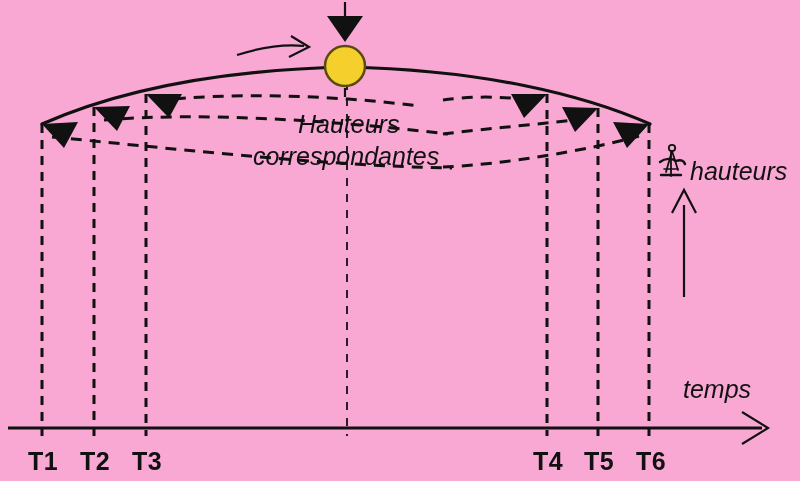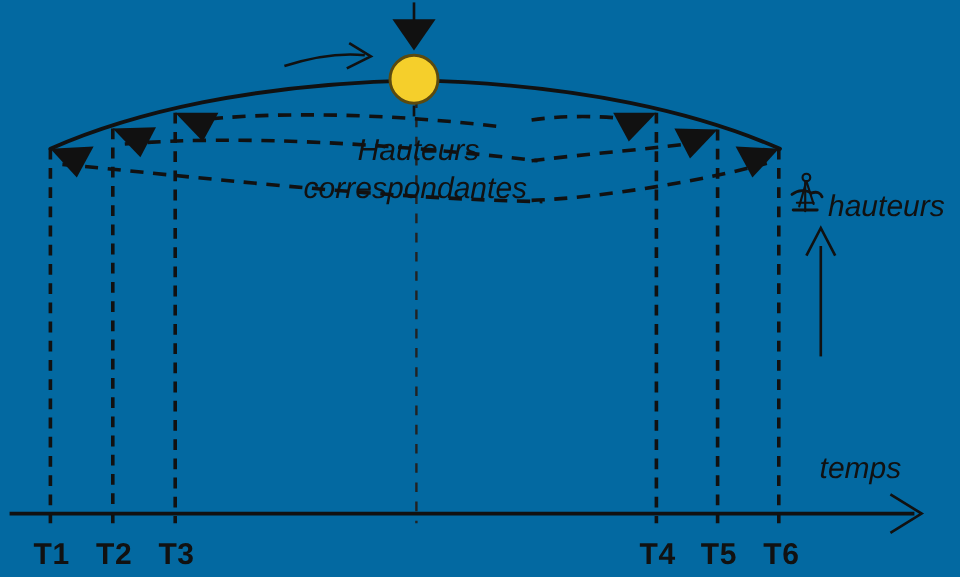--- a/index.html
+++ b/index.html
@@ -11,21 +11,21 @@
     width: 800px;
     height: 481px;
     font-family: "Liberation Sans", sans-serif;
     overflow: hidden;
     position: relative;
   }
   #diagram-root {
     position: relative;
     width: 800px;
     height: 481px;
-    background: #0369a1;
+    background: #f9a8d4;
   }
   svg#diagram-svg {
     position: absolute;
     top: 0;
     left: 0;
     width: 800px;
     height: 481px;
     display: block;
   }
   .tick-label {

